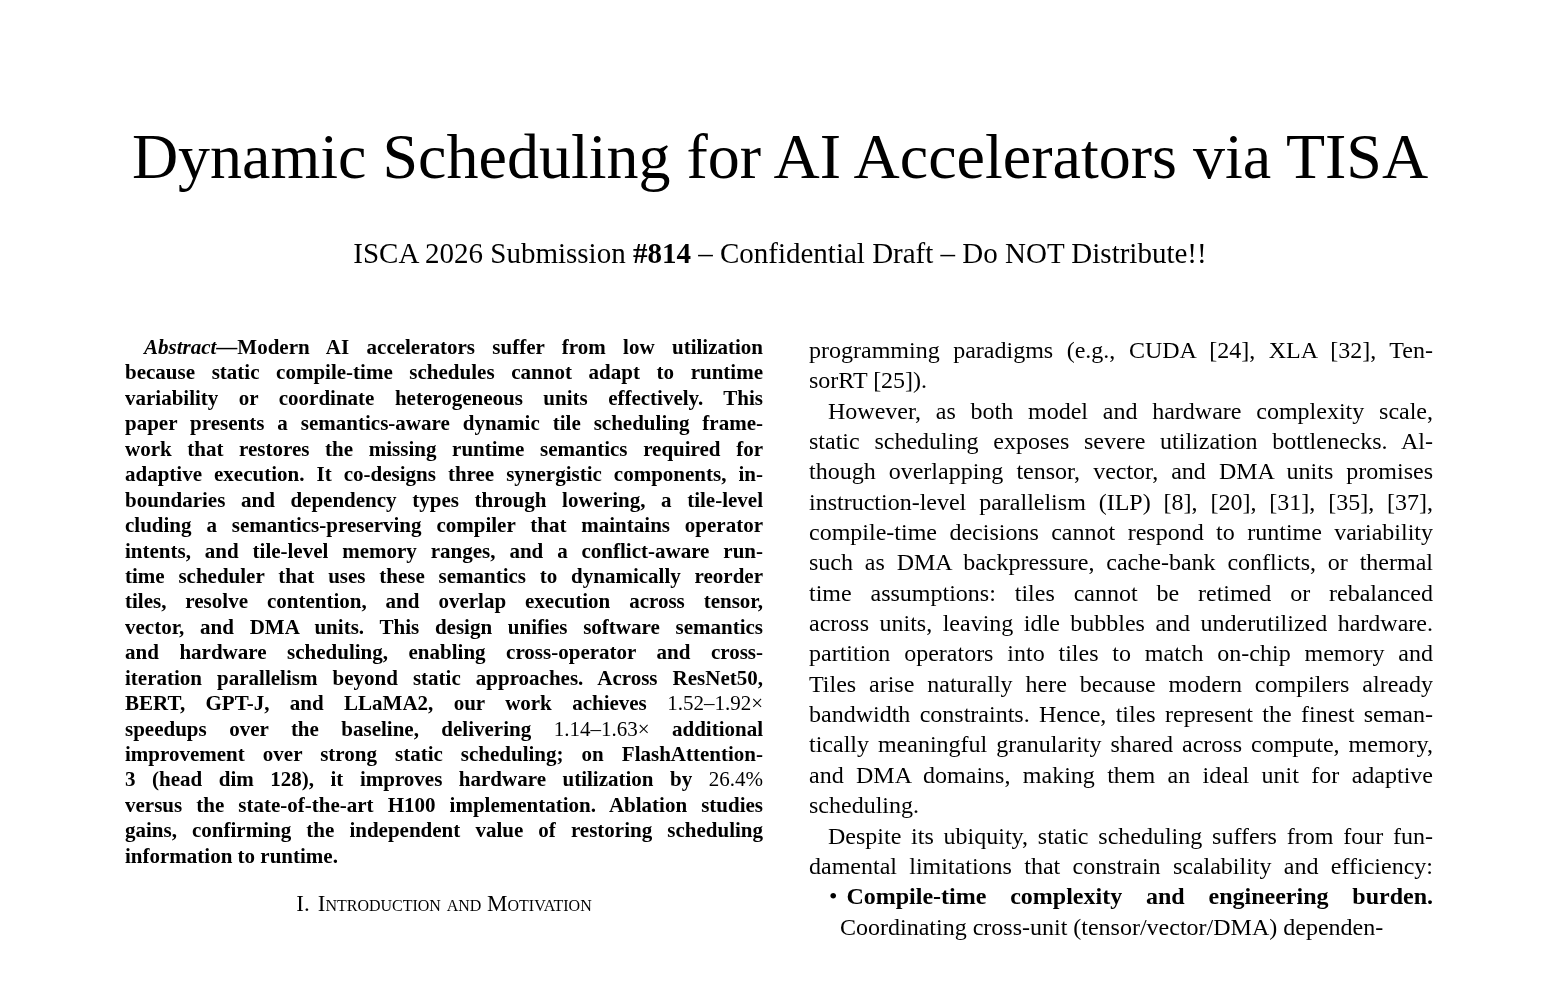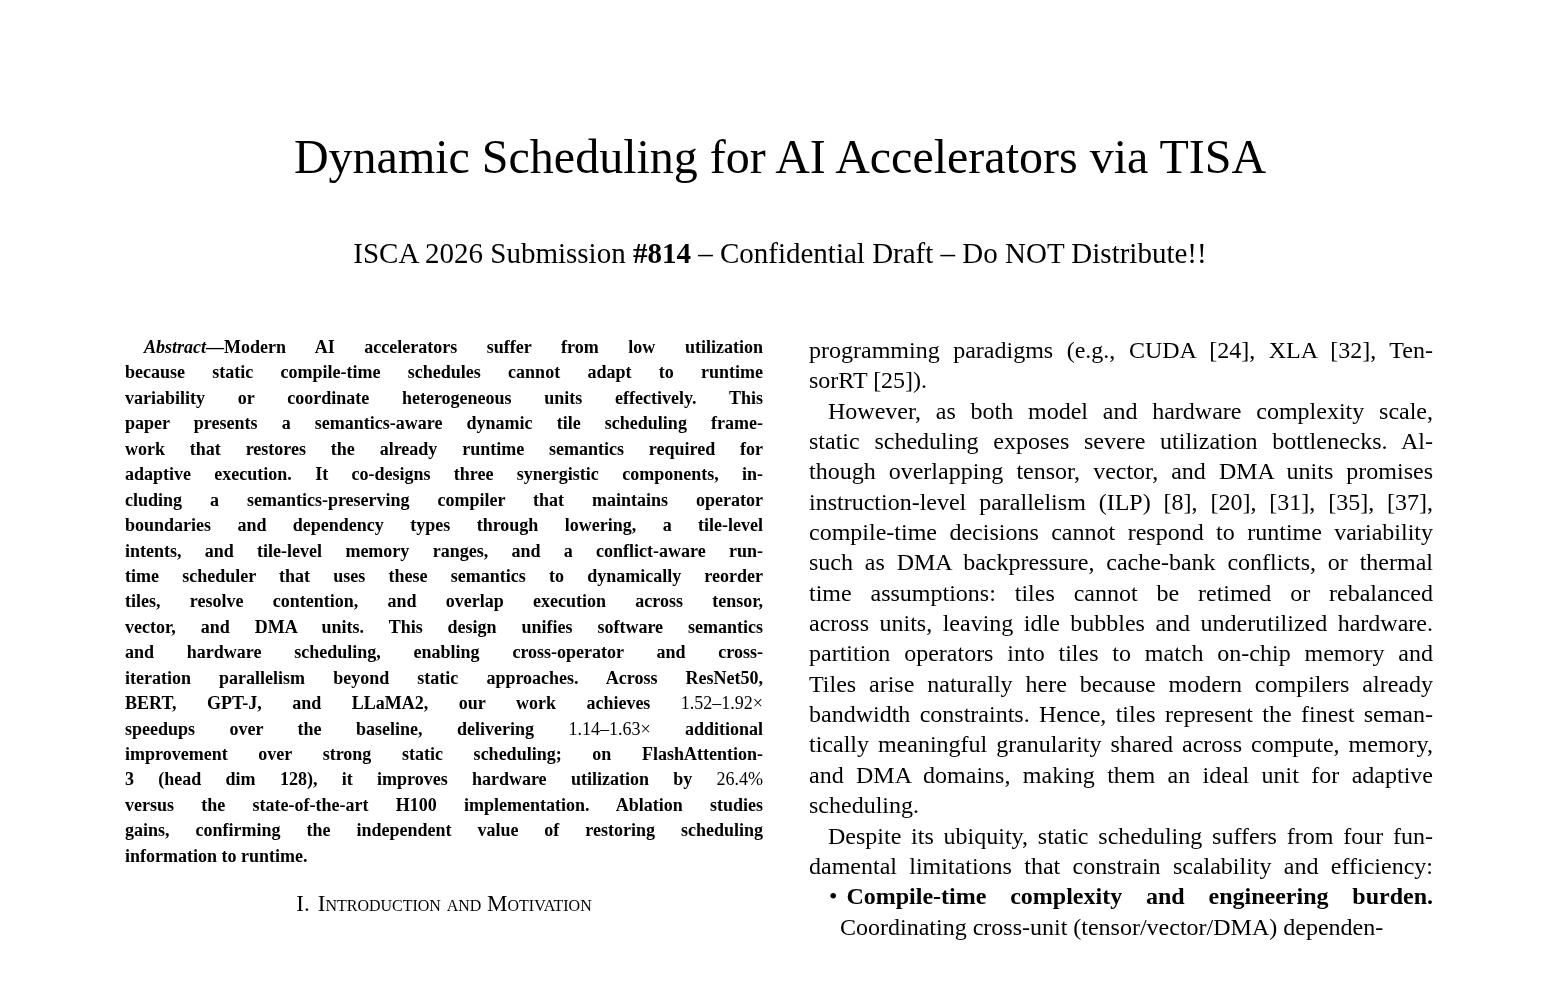--- a/index.html
+++ b/index.html
@@ -11,21 +11,21 @@
     color: #000000;
     font-family: "Liberation Serif", "DejaVu Serif", serif;
     overflow: hidden;
   }
   .title {
     position: absolute;
     top: 124px; left: 0;
     width: 100%;
     margin: 0;
     text-align: center;
-    font-size: 48px;
+    font-size: 64px;
     font-weight: normal;
     line-height: 66px;
   }
   .subtitle {
     position: absolute;
     top: 237px; left: 0;
     width: 100%;
     text-align: center;
     font-size: 29px;
     line-height: 32px;
@@ -37,21 +37,21 @@
 
   
   .ln {
     text-align: justify;
     text-align-last: justify;
   }
   .ln.endpar { text-align-last: left; }
   .aln {
     height: 25.45px;
     line-height: 25.45px;
-    font-size: 18px;
+    font-size: 21px;
     font-weight: bold;
   }
   .rln {
     height: 30.35px;
     line-height: 30.35px;
     font-size: 24px;
     font-weight: normal;
     margin-left: 12px;
   }
   .indent { text-indent: 19px; }
@@ -82,24 +82,24 @@
   <div class="subtitle">
     <span>ISCA 2026 Submission </span><span class="b">#814</span><span> – Confidential Draft – Do NOT Distribute!!</span>
   </div>
 
   <div class="col col-left">
     <div id="abstract-lines">
         <div class="ln aln indent"><span class="bi">Abstract</span><span class="b">—Modern AI accelerators suffer from low utilization</span></div>
         <div class="ln aln"><span class="b">because static compile-time schedules cannot adapt to runtime</span></div>
         <div class="ln aln"><span class="b">variability or coordinate heterogeneous units effectively. This</span></div>
         <div class="ln aln"><span class="b">paper presents a semantics-aware dynamic tile scheduling frame-</span></div>
-        <div class="ln aln"><span class="b">work that restores the already runtime semantics required for</span></div>
+        <div class="ln aln"><span class="b">work that restores the missing runtime semantics required for</span></div>
         <div class="ln aln"><span class="b">adaptive execution. It co-designs three synergistic components, in-</span></div>
+        <div class="ln aln"><span class="b">boundaries and dependency types through lowering, a tile-level</span></div>
         <div class="ln aln"><span class="b">cluding a semantics-preserving compiler that maintains operator</span></div>
-        <div class="ln aln"><span class="b">boundaries and dependency types through lowering, a tile-level</span></div>
         <div class="ln aln"><span class="b">intents, and tile-level memory ranges, and a conflict-aware run-</span></div>
         <div class="ln aln"><span class="b">time scheduler that uses these semantics to dynamically reorder</span></div>
         <div class="ln aln"><span class="b">tiles, resolve contention, and overlap execution across tensor,</span></div>
         <div class="ln aln"><span class="b">vector, and DMA units. This design unifies software semantics</span></div>
         <div class="ln aln"><span class="b">and hardware scheduling, enabling cross-operator and cross-</span></div>
         <div class="ln aln"><span class="b">iteration parallelism beyond static approaches. Across ResNet50,</span></div>
         <div class="ln aln"><span class="b">BERT, GPT-J, and LLaMA2, our work achieves </span><span class="m">1.52–1.92×</span></div>
         <div class="ln aln"><span class="b">speedups over the baseline, delivering </span><span class="m">1.14–1.63×</span><span class="b"> additional</span></div>
         <div class="ln aln"><span class="b">improvement over strong static scheduling; on FlashAttention-</span></div>
         <div class="ln aln"><span class="b">3 (head dim 128), it improves hardware utilization by </span><span class="m">26.4%</span></div>

